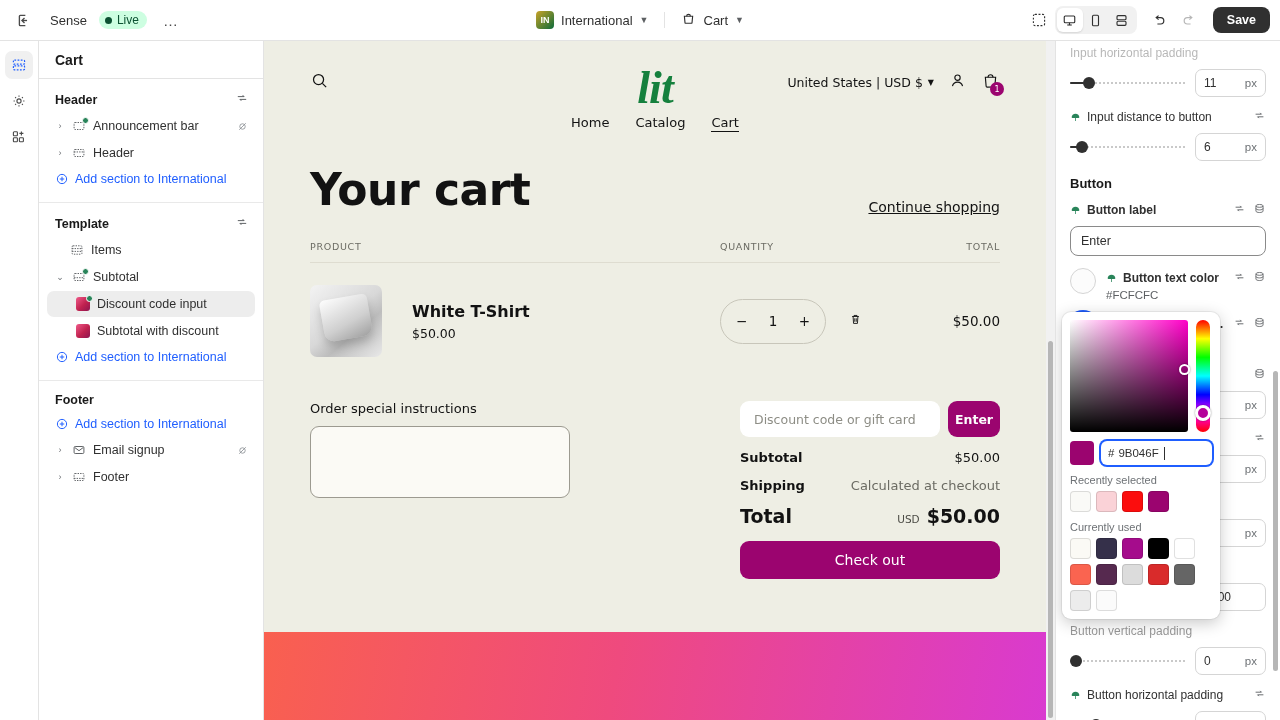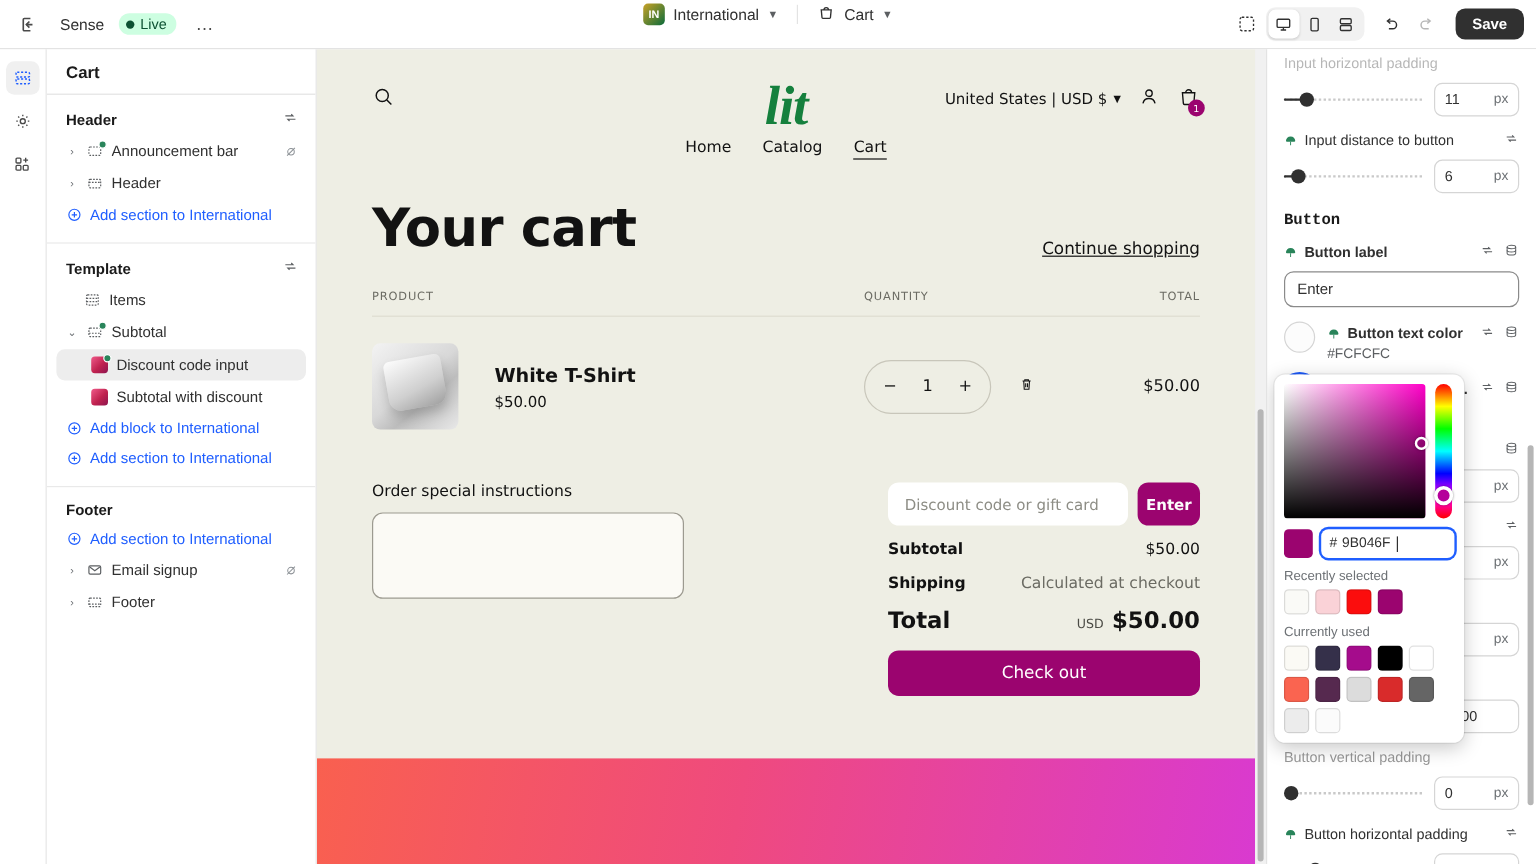--- a/index.html
+++ b/index.html
@@ -8,21 +8,21 @@
     font-family: "Liberation Sans", sans-serif;
     font-size: 13px;
     color: #1a1a1a;
     background: #fff;
   }
   .app { position: relative; width: 1280px; height: 720px; display: flex; flex-direction: column; }
 
   
   .topbar {
     height: 41px; flex: 0 0 41px;
-    display: flex; 
+    display: flex; align-items: center;
     border-bottom: 1px solid #e3e3e3;
     background: #fff; padding: 0 10px;
     position: relative;
   }
   .tb-left { display: flex; align-items: center; gap: 12px; }
   .icon-btn {
     width: 28px; height: 28px; border-radius: 7px;
     display: flex; align-items: center; justify-content: center;
     color: #4a4a4a;
   }
@@ -229,21 +229,21 @@
   .slider-row { display: flex; align-items: center; gap: 10px; margin-top: 6px; }
   .slider { flex: 1; position: relative; height: 16px; display: flex; align-items: center; }
   .slider .track { position: absolute; left: 0; right: 0; height: 2px; border-top: 2px dotted #c9c9c9; }
   .slider .fill { position: absolute; left: 0; height: 2px; background: #303030; border-radius: 2px; }
   .slider .knob { position: absolute; width: 12px; height: 12px; border-radius: 50%; background: #303030; }
   .numbox {
     width: 71px; height: 28px; border: 1px solid #d5d5d5; border-radius: 7px; background: #fff;
     display: flex; align-items: center; justify-content: space-between; padding: 0 8px; font-size: 12px; color: #303030;
   }
   .numbox .unit { color: #6d7175; font-size: 11.5px; }
-  .sec-title { font-size: 13px; font-weight: 700; color: #1a1a1a; padding: 12px 0 2px; font-family: Liberation Mono, monospace; }
+  .sec-title { font-size: 13px; font-weight: 700; color: #1a1a1a; padding: 12px 0 2px; }
   .textfield {
     height: 30px; border: 1px solid #8a8a8a; border-radius: 8px; background: #fff;
     display: flex; align-items: center; padding: 0 10px; font-size: 12.5px; color: #303030; margin-top: 6px;
   }
   .color-row { display: flex; align-items: flex-start; gap: 10px; padding: 9px 0 4px; }
   .swatch-circle {
     width: 26px; height: 26px; border-radius: 50%; flex: 0 0 26px; border: 1px solid #d5d5d5;
   }
   .swatch-circle.focused { border: none; box-shadow: 0 0 0 2px #fff, 0 0 0 4px #1f5eff; }
   .color-meta { flex: 1; min-width: 0; }
@@ -481,29 +481,20 @@
               <span class="sq" style="background:linear-gradient(135deg,#f05a8a,#c0224f 55%,#8d1550)"></span>
               <span class="app-dot"></span>
             </span>
             <span class="label">Discount code input</span>
           </div>
           <div class="sb-row indent">
             <span class="blk-icon">
               <span class="sq" style="background:linear-gradient(135deg,#f05a8a,#c0224f 55%,#8d1550)"></span>
             </span>
             <span class="label">Subtotal with discount</span>
-          </div>
-          <div class="add-link indent2">
-            <span class="plus">
-              <svg width="14" height="14" viewBox="0 0 20 20" fill="none" stroke="currentColor" stroke-width="1.4">
-                  <circle cx="10" cy="10" r="6.6"></circle>
-                  <path d="M10 6.8v6.4M6.8 10h6.4"></path>
-                </svg>
-            </span>
-            <span>Add block to International</span>
           </div>
           <div class="add-link">
             <span class="plus">
               <svg width="14" height="14" viewBox="0 0 20 20" fill="none" stroke="currentColor" stroke-width="1.4">
                   <circle cx="10" cy="10" r="6.6"></circle>
                   <path d="M10 6.8v6.4M6.8 10h6.4"></path>
                 </svg>
             </span>
             <span>Add section to International</span>
           </div>

